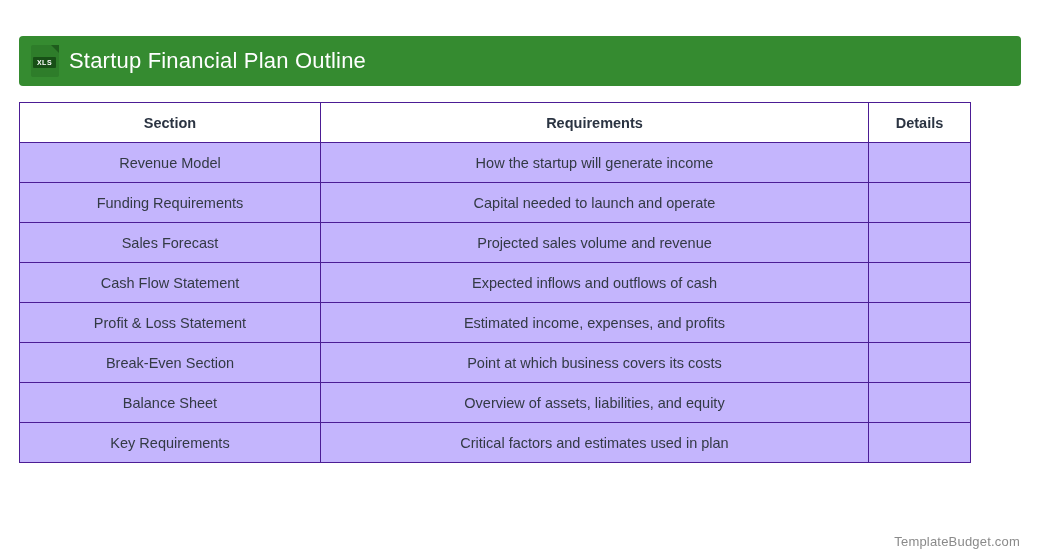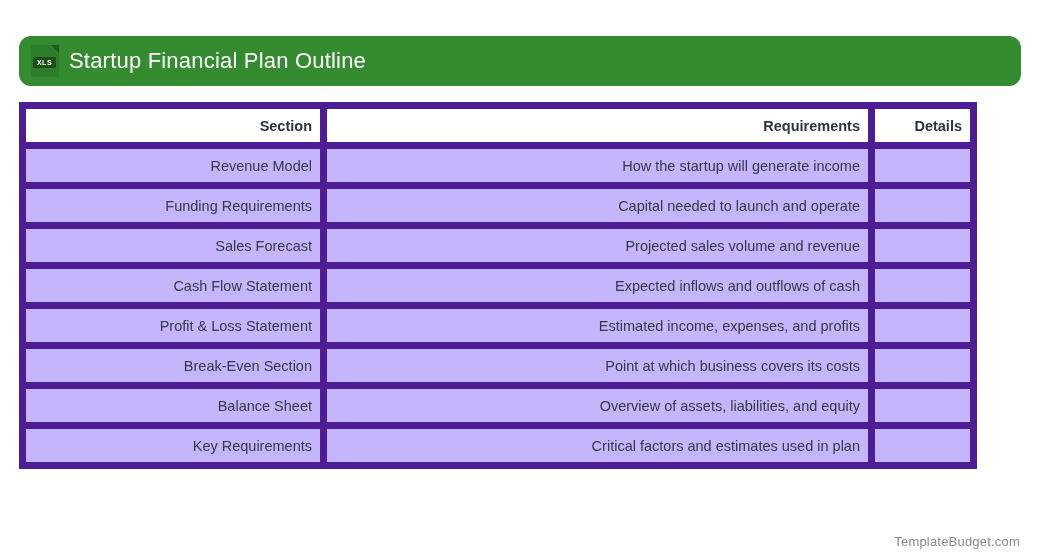--- a/index.html
+++ b/index.html
@@ -22,21 +22,21 @@
   }
 
   
   .banner {
     position: absolute;
     left: 19px;
     top: 36px;
     width: 1002px;
     height: 50px;
     background: #358b30;
-    border-radius: 12px;
+    border-radius: 4px;
     display: flex;
     align-items: center;
     padding-left: 12px;
   }
 
   .xls-icon {
     position: relative;
     width: 28px;
     height: 32px;
     flex: 0 0 auto;
@@ -95,24 +95,24 @@
     border-collapse: collapse;
     table-layout: fixed;
     width: 951px;
   }
   table.plan col.c-section   { width: 301px; }
   table.plan col.c-desc      { width: 548px; }
   table.plan col.c-details   { width: 102px; }
 
   table.plan th,
   table.plan td {
-    border: 7px solid #4c1d95;
+    border: 1px solid #4c1d95;
     height: 40px;
     padding: 0 8px;
-    text-align: right;
+    text-align: center;
     vertical-align: middle;
     font-size: 14.5px;
     white-space: nowrap;
     overflow: hidden;
   }
   table.plan th {
     font-weight: bold;
     color: #2b3442;
     background: #ffffff;
   }

